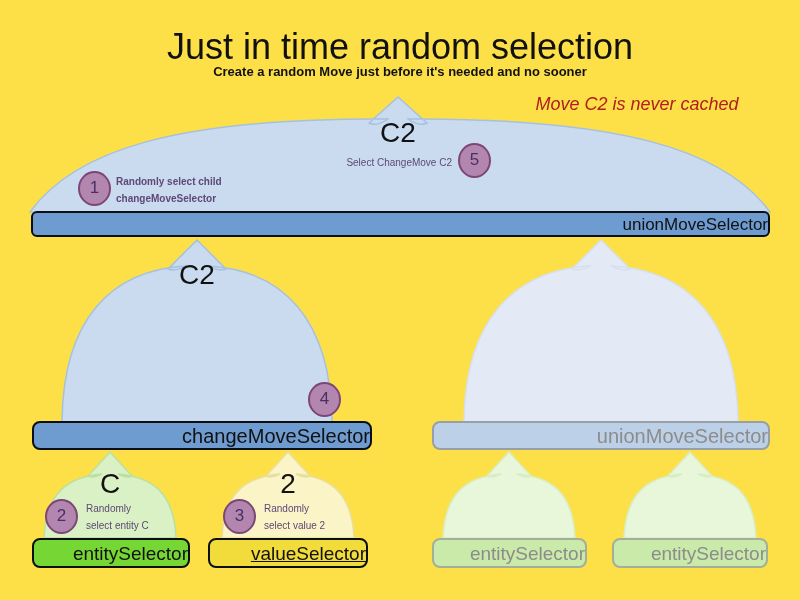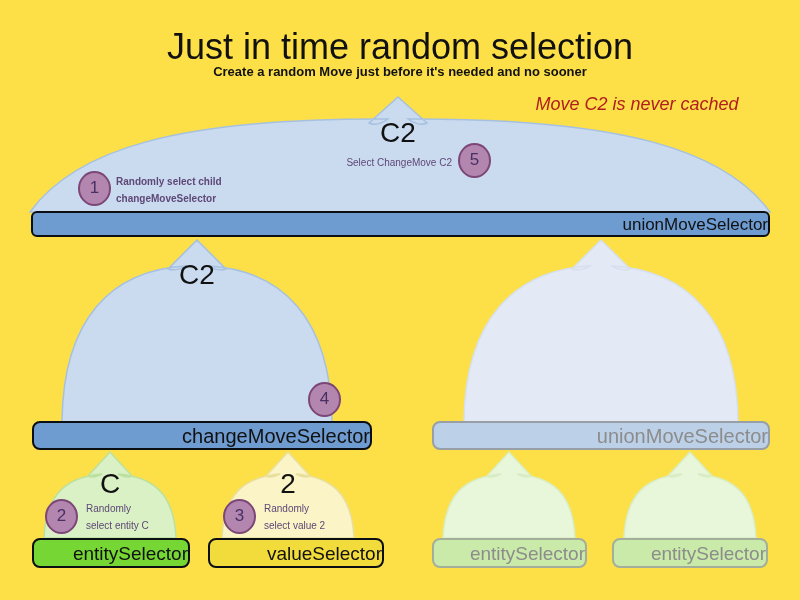--- a/index.html
+++ b/index.html
@@ -18,22 +18,22 @@
   .bar{position:absolute;box-sizing:border-box;border-radius:8px;text-align:right;
        color:#111;border:2px solid #0b0f14;}
   .bar-union{left:31px;top:211px;width:739px;height:26px;background:#6E9BD0;
              font-size:17px;line-height:23px;border-radius:6px;}
   .bar-change{left:32px;top:421px;width:340px;height:29px;background:#6E9BD0;
               font-size:20px;line-height:26px;}
   .bar-swap{left:432px;top:421px;width:338px;height:29px;background:#BCD0E7;
             border-color:#999FA6;color:#8C8C8C;font-size:20px;line-height:26px;}
   .bar-entity{left:32px;top:538px;width:158px;height:30px;background:#76D734;
               font-size:19px;line-height:27px;}
-  .bar-value{left:208px;top:538px;width:176px;height:30px;background:#F2DC3B;
-             font-size:19px;line-height:27px;}
+  .bar-value{left:208px;top:538px;width:160px;height:30px;background:#F2DC3B;
+             font-size:19px;line-height:27px;text-decoration:underline;}
   .bar-entity-faded{background:#C9EAA9;border-color:#A3AE9B;color:#8C8C8C;
                     font-size:19px;line-height:27px;top:538px;width:155px;height:30px;}
   .move-label{width:80px;text-align:center;font-size:28px;color:#111;}
   .step-circle{width:33px;height:35px;border-radius:50%;background:#B286AF;
                border:2.5px solid #7C4677;box-sizing:border-box;color:#4A2F63;
                font-size:17px;text-align:center;line-height:30px;}
   .step-text{font-size:10px;line-height:17px;color:#5E4877;}
   .ta-r{text-align:right;} .ta-l{text-align:left;}
 </style>
 </head>

